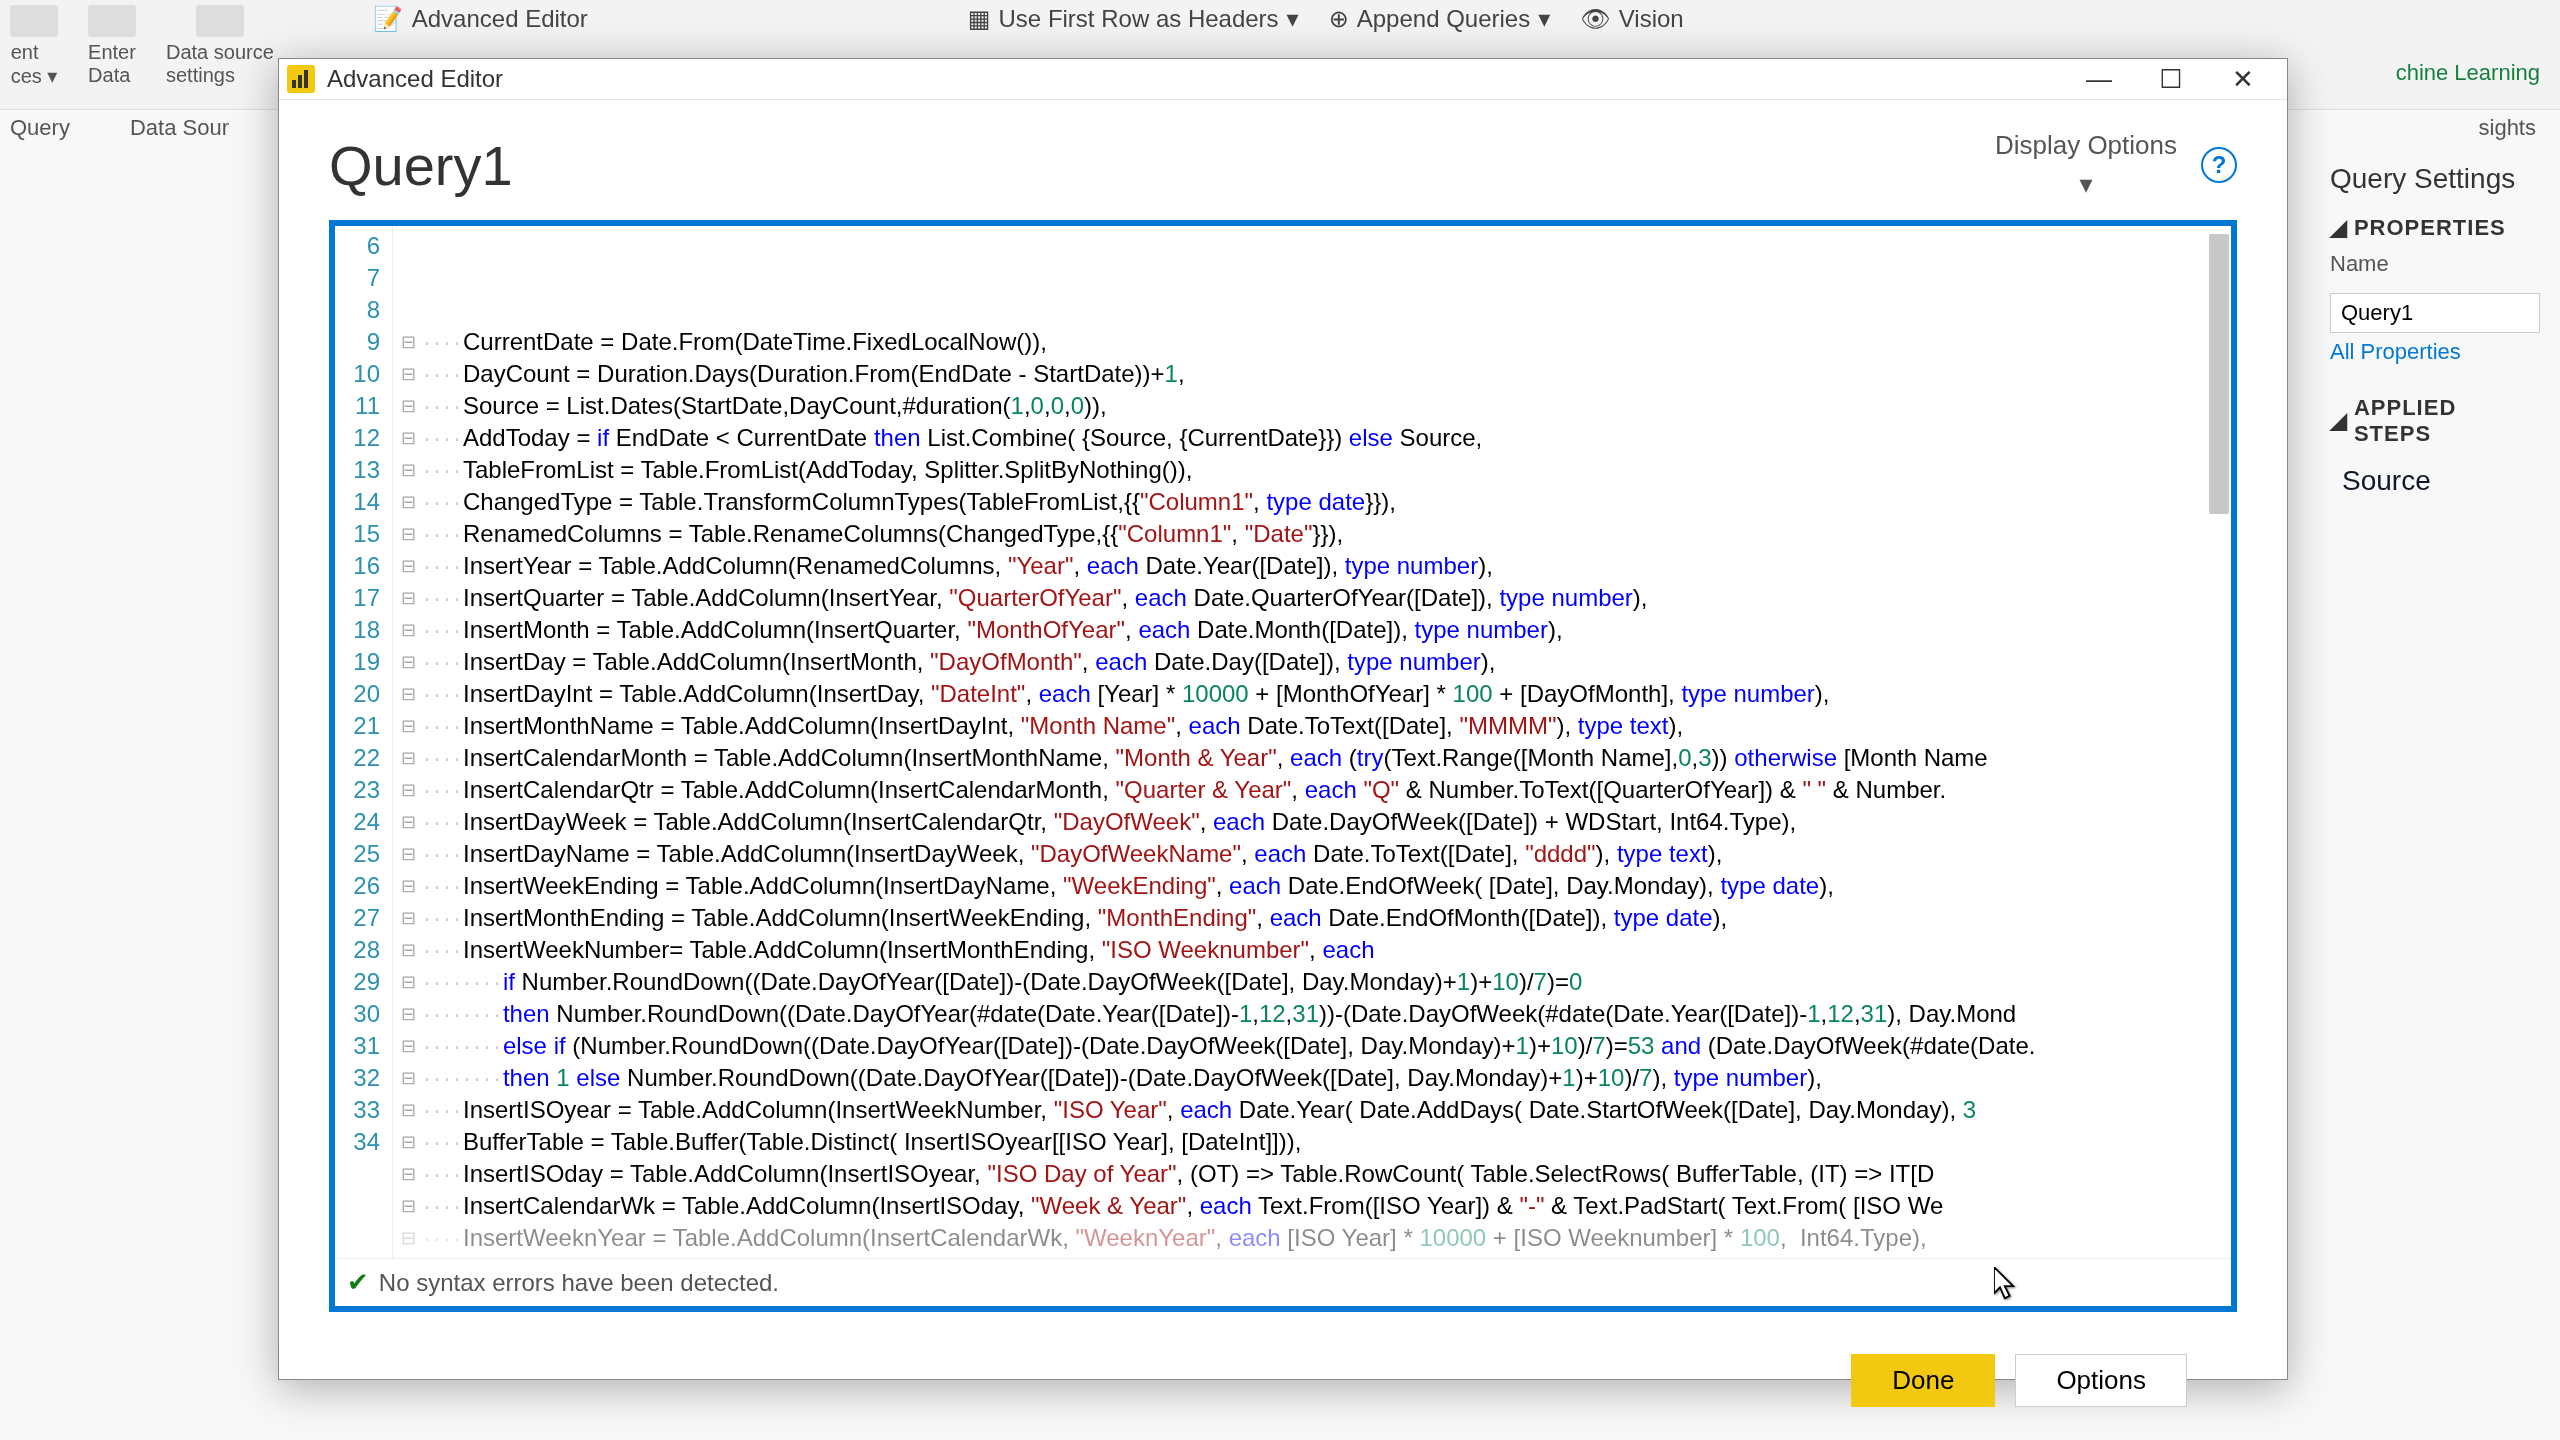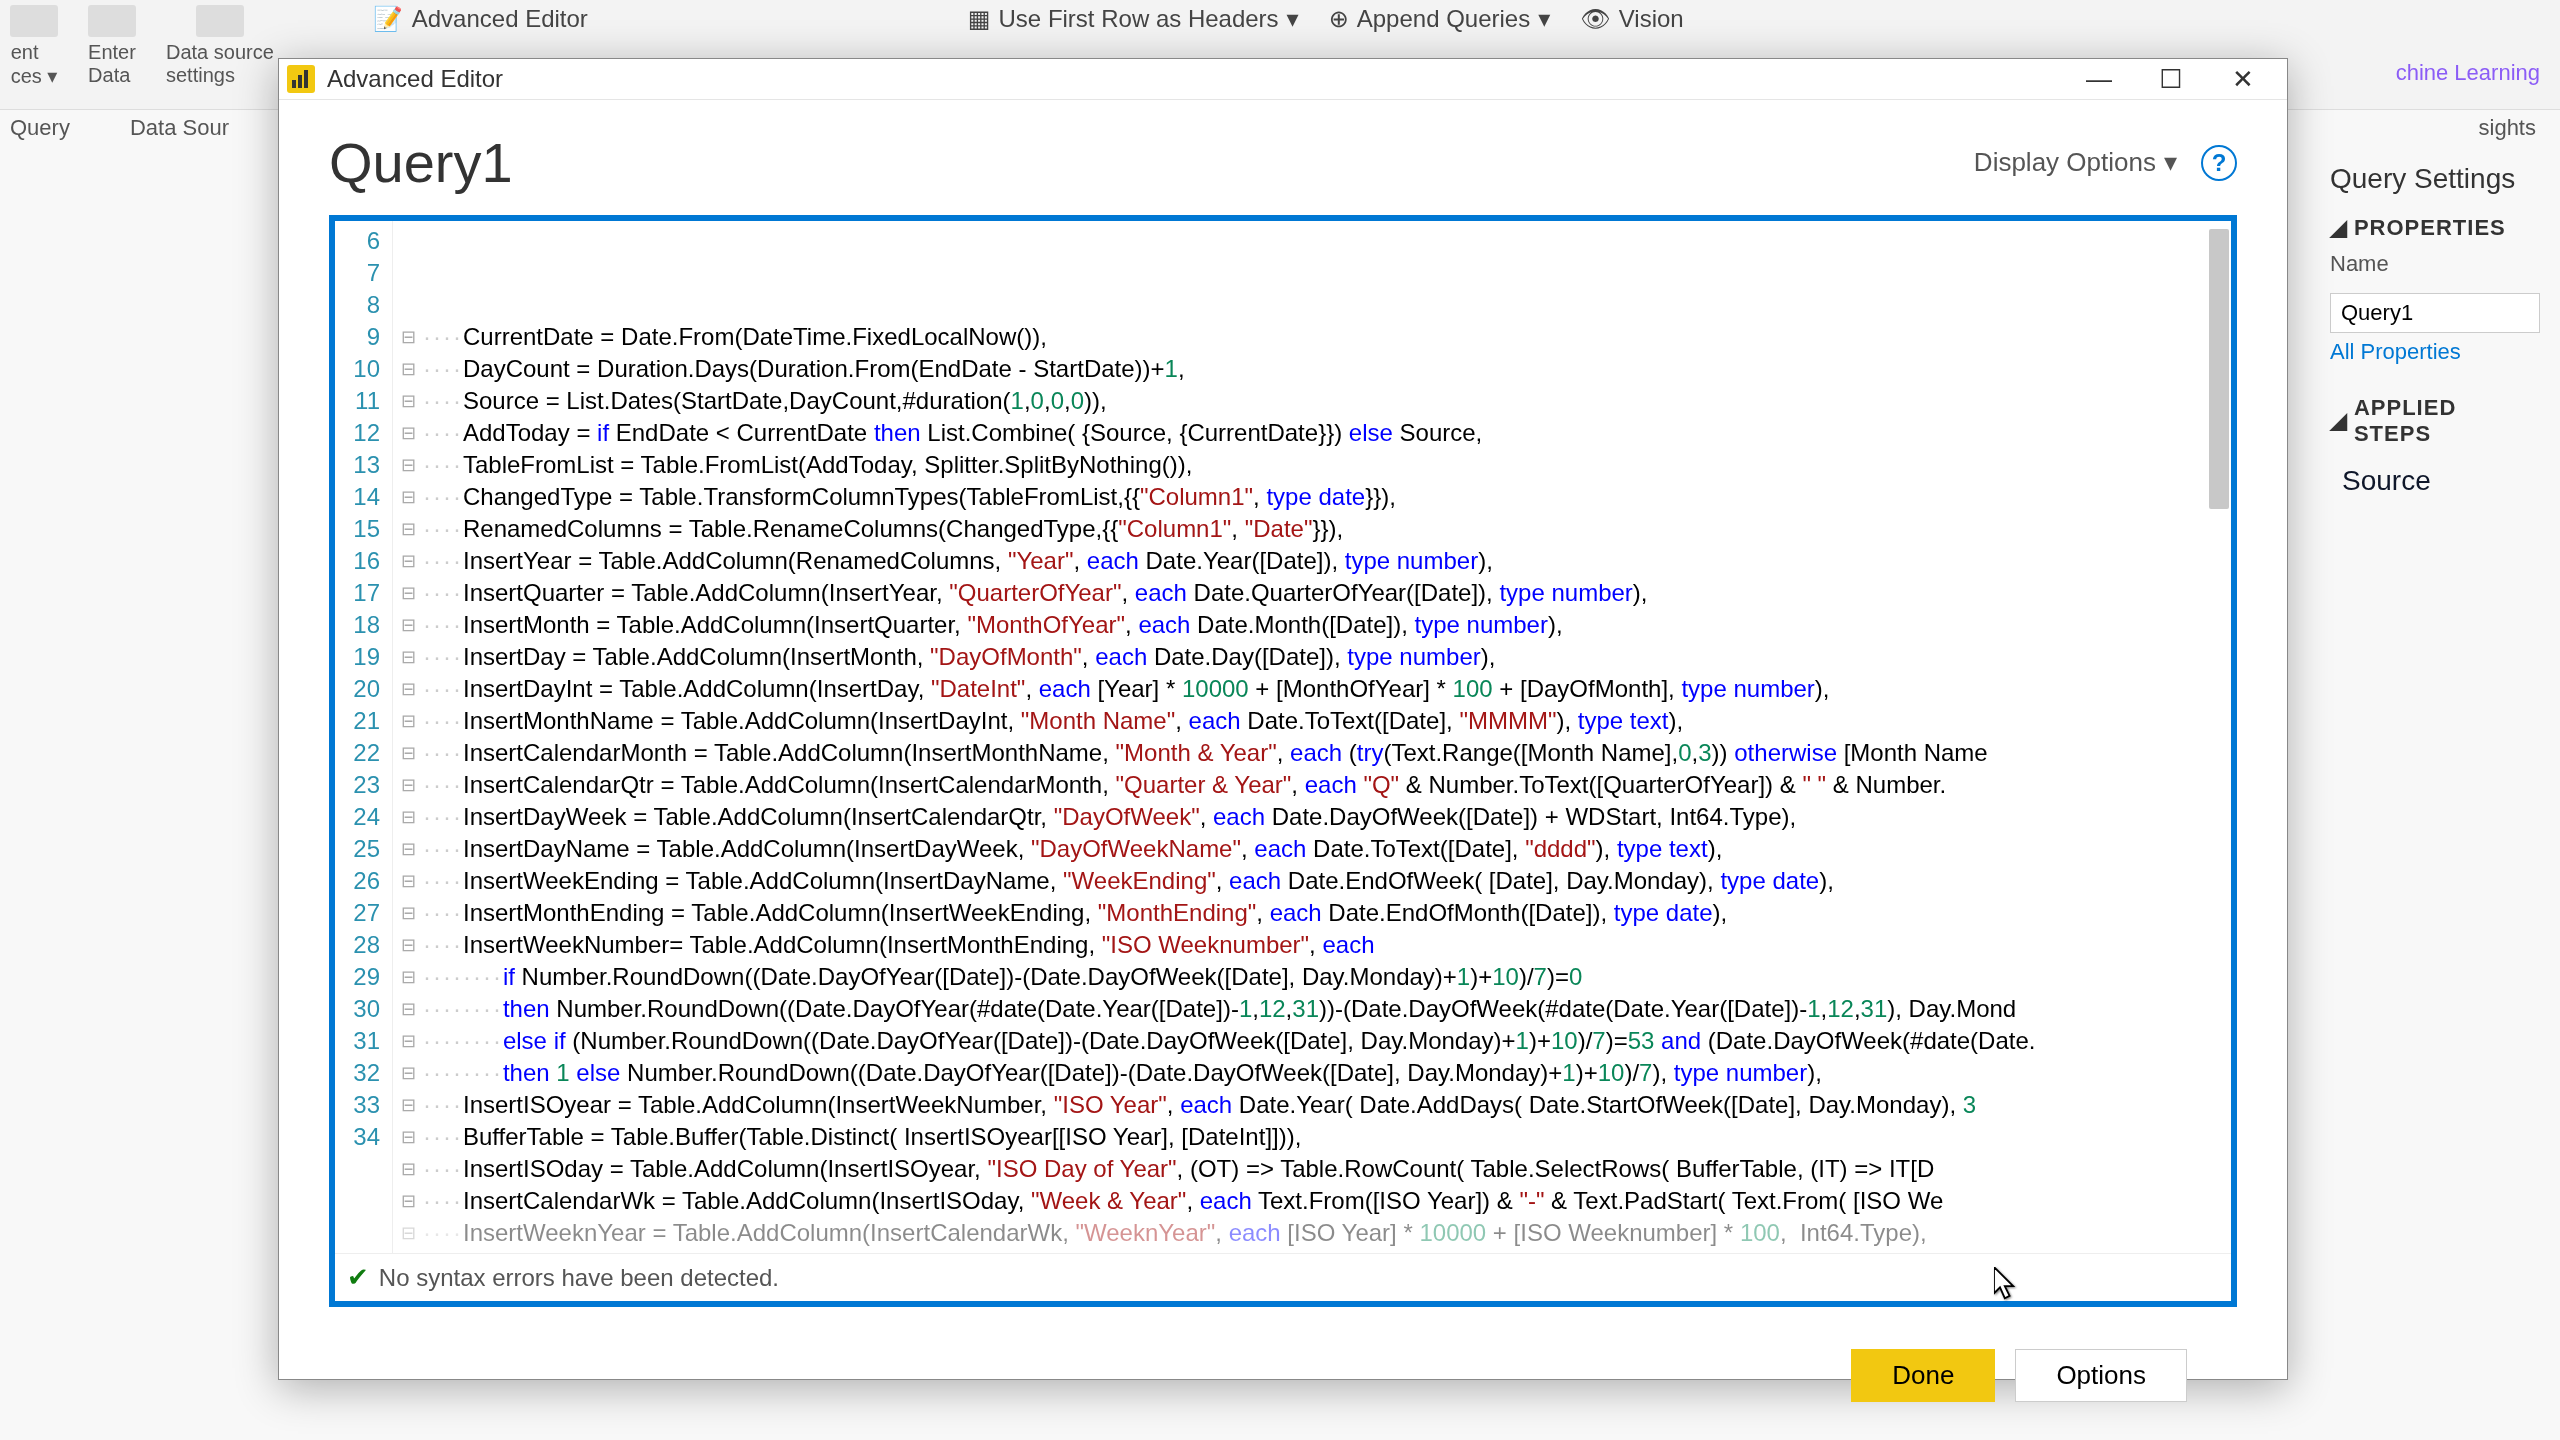--- a/index.html
+++ b/index.html
@@ -15,21 +15,21 @@
 .titlebar { height: 48px; display: flex; align-items: center; padding: 0 8px; border-bottom: 1px solid #e5e5e5; }
 .titlebar .app-icon { width: 28px; height: 28px; background: #f2c811; border-radius: 3px; margin-right: 12px; display:flex; align-items:center; justify-content:center;}
 .titlebar .title { font-size: 24px; color: #333; flex:1;}
 .win-btns { display: flex; gap: 0; }
 .win-btn { width: 72px; height: 40px; display: flex; align-items: center; justify-content: center; font-size: 26px; color: #333; }
 
 .modal-body { flex: 1; padding: 30px 50px 20px 50px; display: flex; flex-direction: column; }
 .query-header { display: flex; align-items: center; justify-content: space-between; margin-bottom: 20px; }
 .query-name { font-size: 56px; font-weight: 300; color: #333; }
 .header-right { display: flex; align-items: center; gap: 24px; }
-.display-options { font-size: 26px; color: #555; display:flex; align-items:center; gap:8px;}
+.display-options { font-size: 26px; color: #555; display:flex; align-items:center; gap:8px;flex-direction:column;}
 .help-icon { width: 36px; height: 36px; border-radius: 50%; border: 2px solid #0078d4; color: #0078d4; display: flex; align-items: center; justify-content: center; font-size: 24px; font-weight: bold; }
 
 .editor-wrap { border: 6px solid #0078d4; flex: 1; display: flex; flex-direction: column; min-height: 0; }
 .editor { flex: 1; display: flex; overflow: hidden; font-family: Consolas, 'Courier New', monospace; font-size: 24px; line-height: 32px; position:relative;}
 .gutter { background: #fff; color: #2b91af; text-align: right; padding: 4px 12px 4px 8px; user-select: none; border-right:1px solid #eee; min-width:58px;}
 .gutter .ln { height: 32px; }
 .code-area { flex: 1; padding: 4px 8px; white-space: pre; overflow: hidden; color: #000; position:relative;}
 .code-line { height: 32px; display:flex; align-items:center;}
 .fold { color: #aaa; margin-right: 4px; font-size:18px; display:inline-block; width:18px;}
 .dots { color: #ccc; letter-spacing: 2px; }
@@ -73,21 +73,21 @@
   <div class="ribbon-item">
       <div class="ribbon-icon"></div>
       <span>Data source<br>settings</span>
     </div>
   <div style="flex:0 0 40px"></div>
   <div class="ribbon-text-btn">📝 <span>Advanced Editor</span></div>
   <div style="flex:0 0 320px"></div>
   <div class="ribbon-text-btn">▦ <span>Use First Row as Headers</span> ▾</div>
   <div class="ribbon-text-btn">⊕ <span>Append Queries</span> ▾</div>
   <div class="ribbon-text-btn">👁 <span>Vision</span></div>
-  <div style="position:absolute; right:20px; top:60px; font-size:22px; color:#8b5cf6">chine Learning</div>
+  <div style="position:absolute; right:20px; top:60px; font-size:22px; color:#15803d">chine Learning</div>
 </div>
 <div class="ribbon-label-row">
   <span>Query</span>
   <span>Data Sour</span>
   <span style="position:fixed; right:24px;">sights</span>
 </div>
 
 <div class="right-panel">
   <div class="panel-title">Query Settings</div>
   <div class="panel-section-hdr">◢ <span>PROPERTIES</span></div>

